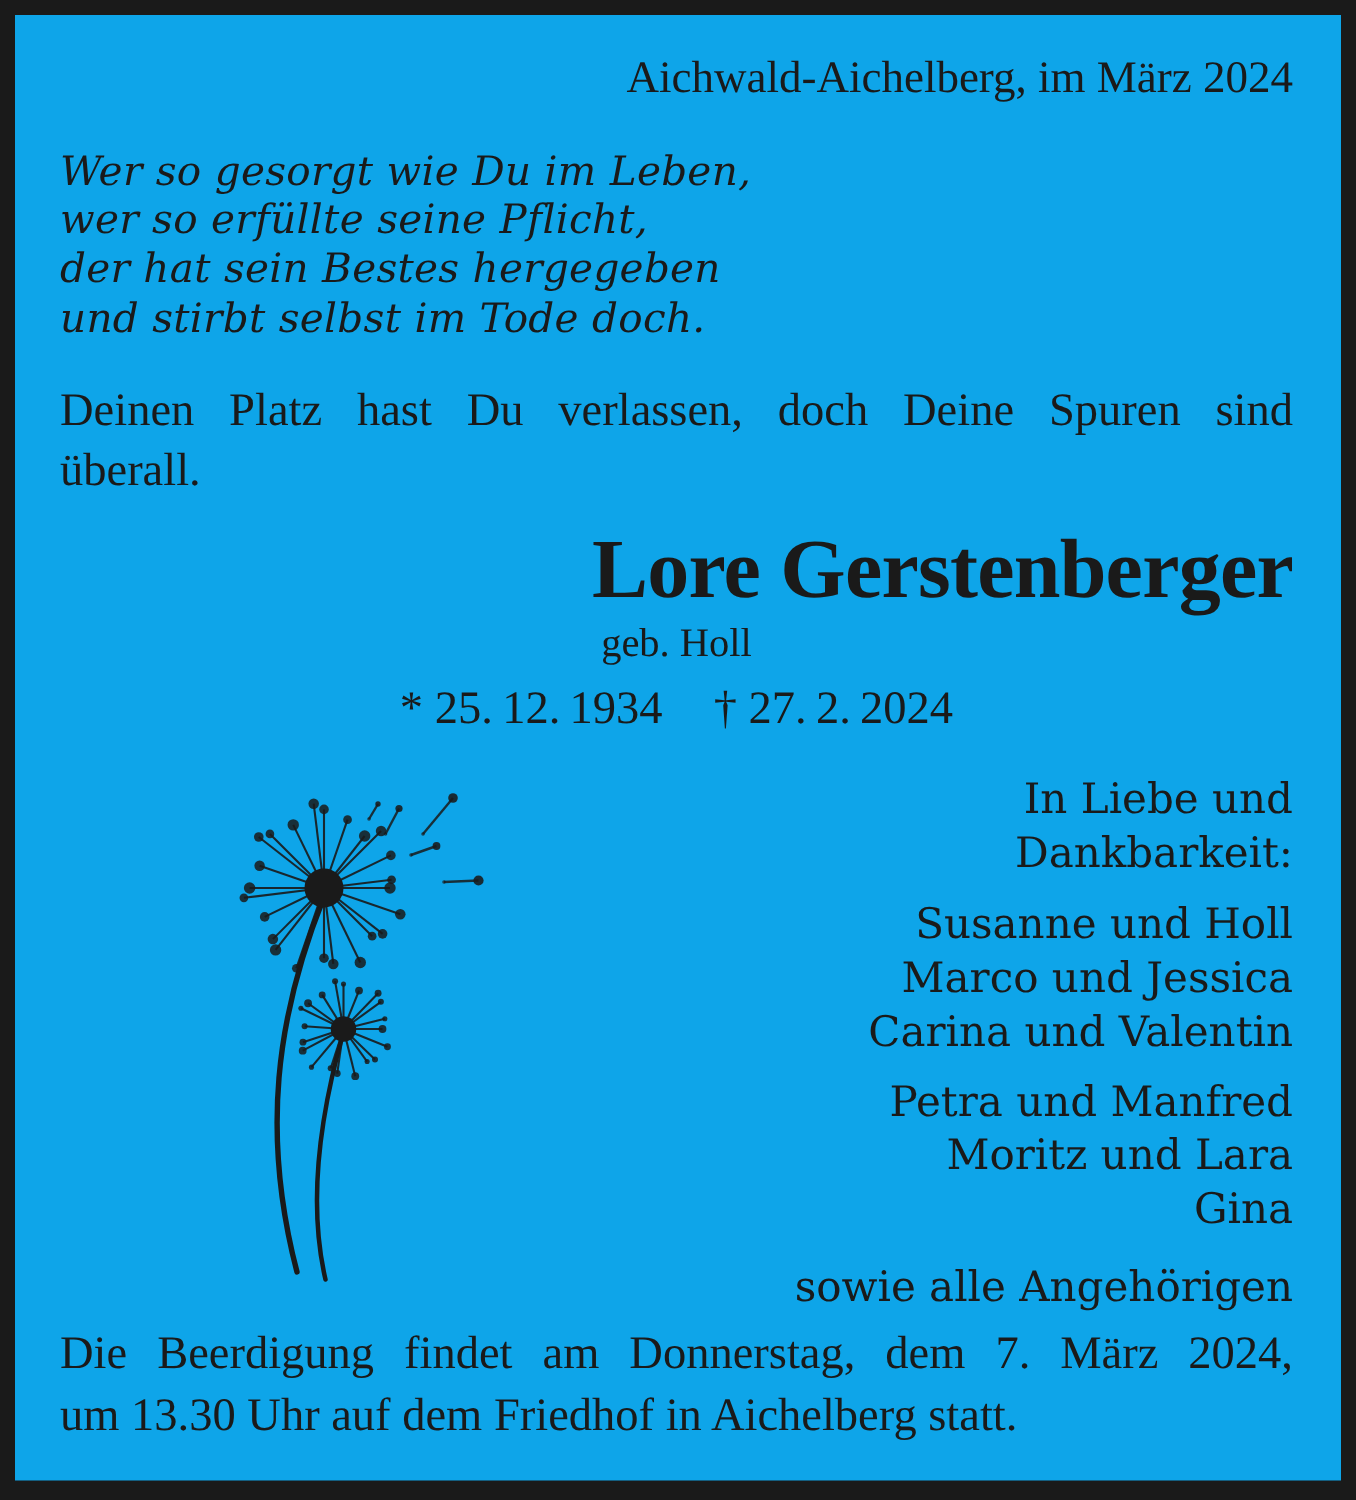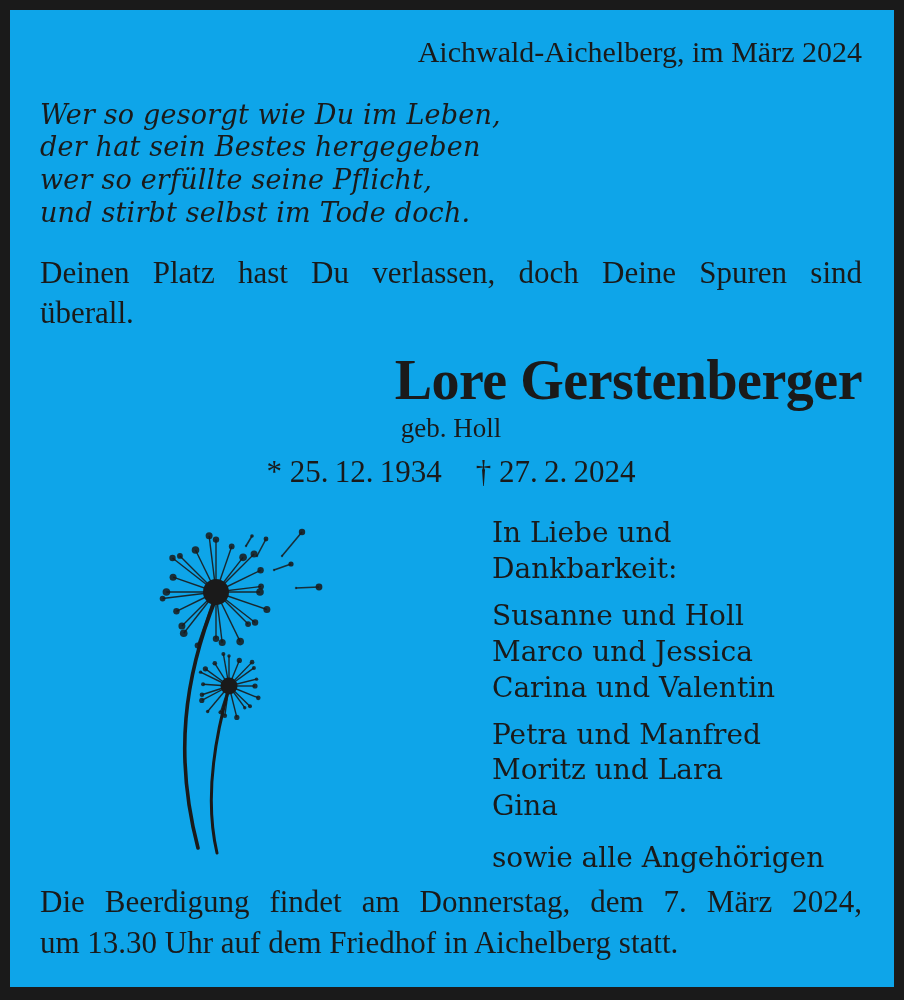--- a/index.html
+++ b/index.html
@@ -39,21 +39,21 @@
     margin-top: 18px;
     text-align: right;
     font-size: 56px;
     font-weight: bold;
     letter-spacing: -0.5px;
     line-height: 1.05;
   }
   .maiden { text-align: center; font-size: 27px; margin-top: 4px; }
   .dates { text-align: center; font-size: 31px; margin-top: 10px; }
   .dates .birth { margin-right: 34px; }
-  .mid-row { display: flex; margin-top: 8px; }
+  .mid-row { display: flex; margin-top: 8px; text-align: right; }
   .illustration-col { width: 452px; flex: 0 0 452px; }
   .illustration-col svg { display: block; margin: 8px 0 0 86px; }
   .mourners-col {
     flex: 1;
     font-family: "DejaVu Serif", serif;
     font-size: 28px;
     line-height: 1.28;
     padding-top: 17px;
   }
   .tribute-heading { margin-bottom: 11px; }
@@ -65,22 +65,22 @@
 </head>
 <body>
 
 <div class="notice-frame">
   <div class="content">
 
     <div class="dateline">Aichwald-Aichelberg, im März 2024</div>
 
     <div class="poem">
       <div>Wer so gesorgt wie Du im Leben,</div>
+      <div>wer so erfüllte seine Pflicht,</div>
       <div>der hat sein Bestes hergegeben</div>
-      <div>wer so erfüllte seine Pflicht,</div>
       <div>und stirbt selbst im Tode doch.</div>
     </div>
 
     <div class="intro">
       <div class="jline">Deinen Platz hast Du verlassen, doch Deine Spuren sind</div>
       <div>überall.</div>
     </div>
 
     <div class="name">Lore Gerstenberger</div>
     <div class="maiden">geb. Holl</div>

